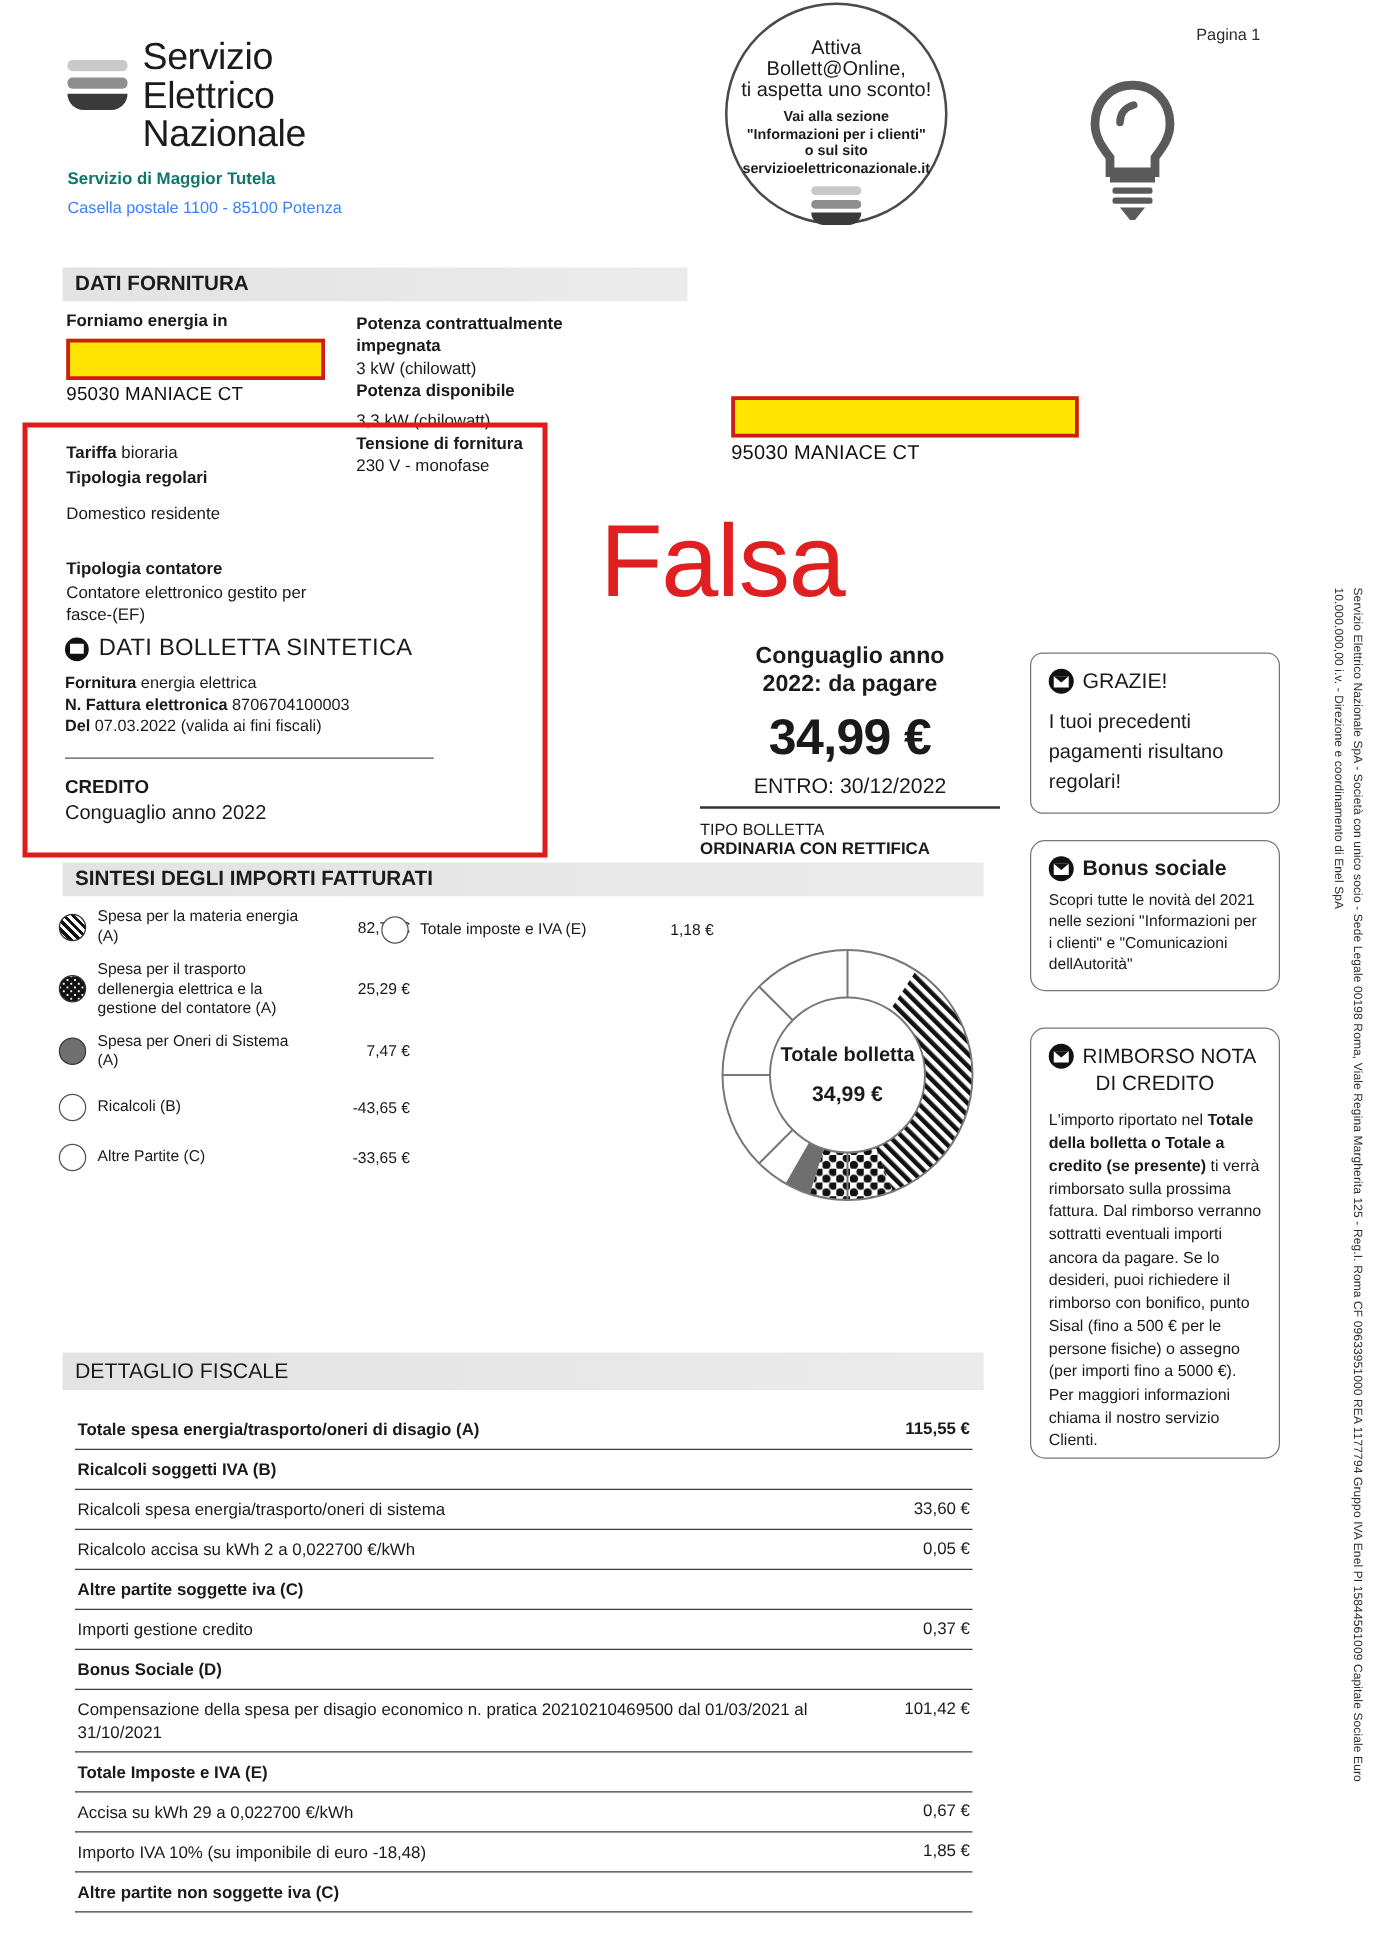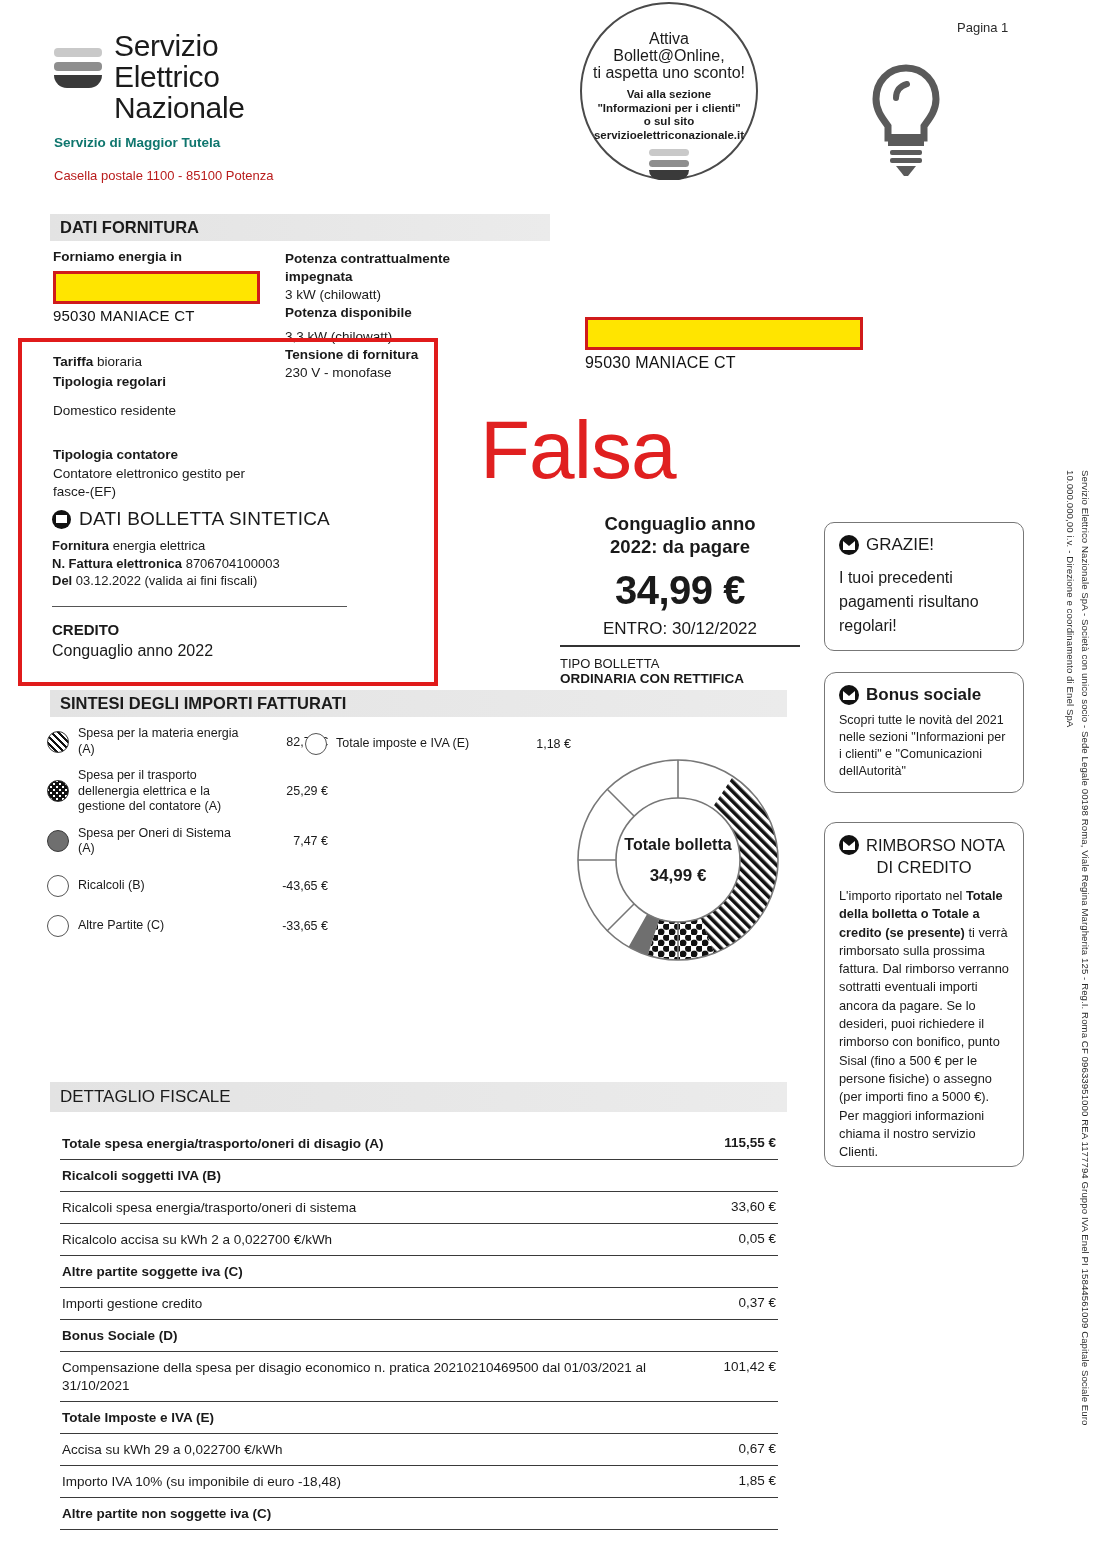--- a/index.html
+++ b/index.html
@@ -16,21 +16,21 @@
   
   .logo-block { position: absolute; left: 54px; top: 30px; width: 300px; }
   .logo-row { display: flex; align-items: flex-start; gap: 12px; }
   .logo-mark { width: 48px; height: 62px; margin-top: 14px; position: relative; }
   .logo-mark i { display:block; position:absolute; left:0; right:0; background:#9a9a9a; }
   .lm1 { top: 4px; height: 9px; border-radius: 4px; background:#c9c9c9 !important; }
   .lm2 { top: 18px; height: 9px; border-radius: 4px; background:#8e8e8e !important; }
   .lm3 { top: 31px; height: 13px; border-radius: 0 0 22px 22px; background:#3a3a3a !important; }
   .logo-words { font-size: 30px; line-height: 31px; font-weight: 400; color:#1b1b1b; letter-spacing:-0.3px; }
   .logo-sub1 { font-size: 13.5px; font-weight: bold; margin-top: 12px; color:#0f766e; }
-  .logo-sub2 { font-size: 13px; margin-top: 18px; color:#b91c1c; }
+  .logo-sub2 { font-size: 13px; margin-top: 8px; color:#3b82f6; }
 
   
   .stamp {
     position: absolute; left: 580px; top: 2px;
     width: 178px; height: 178px; border-radius: 50%;
     border: 2.5px solid #4a4a4a;
     text-align: center; padding-top: 26px;
     color:#1b1b1b;
   }
   .stamp .big { font-size: 16px; font-weight: normal; line-height: 17px; }
@@ -248,21 +248,21 @@
           <span></span>
         </span>
       <span>DATI BOLLETTA SINTETICA</span>
     </h2>
     <p>
       <span class="b">Fornitura</span>
       <span>energia elettrica</span><br>
       <span class="b">N. Fattura elettronica</span>
       <span>8706704100003</span><br>
       <span class="b">Del</span>
-      <span>03.12.2022 (valida ai fini fiscali)</span>
+      <span>07.03.2022 (valida ai fini fiscali)</span>
     </p>
     <div class="hr-thin"></div>
     <div class="bimestre-t">CREDITO</div>
     <div class="bimestre-v">Conguaglio anno 2022</div>
   </div>
 
   <div class="addr2">
     <div class="redact"></div>
     <div class="addr-line">95030 MANIACE CT</div>
   </div>

